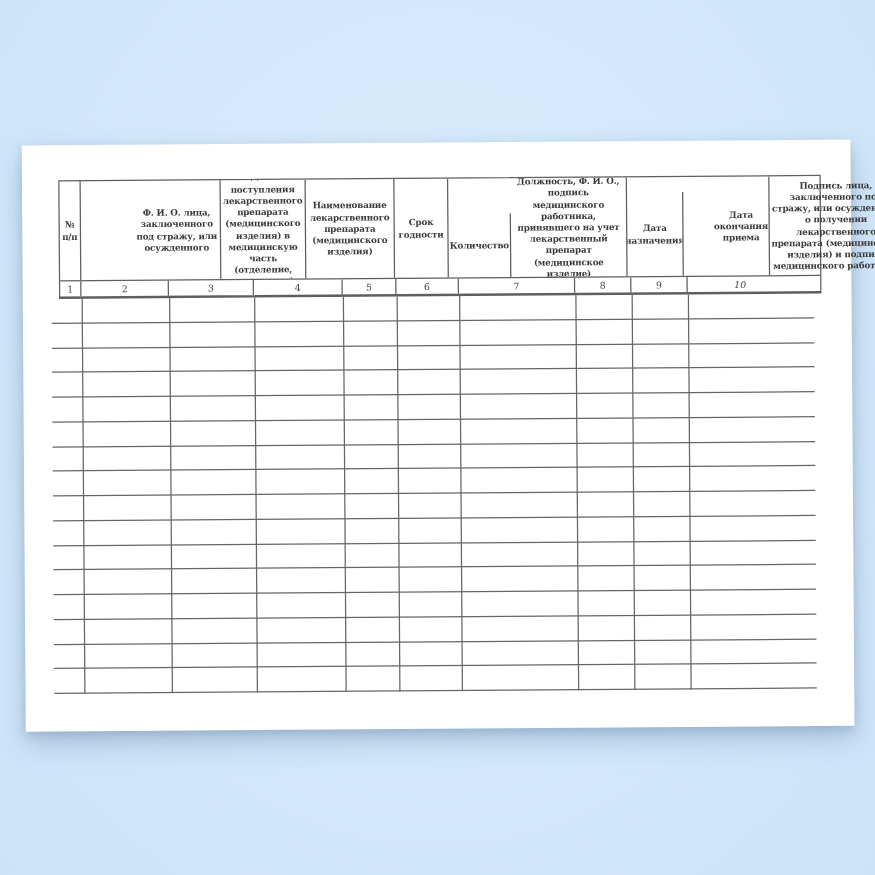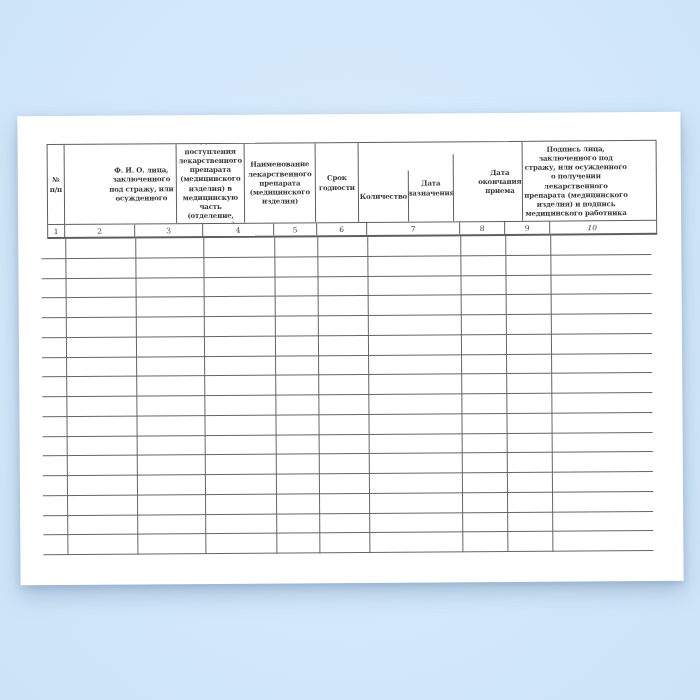--- a/index.html
+++ b/index.html
@@ -54,20 +54,21 @@
   <div class="table-wrap">
 
     <div class="grid-head">
       <div class="hdr-row">
         <div class="cell hdr-cell" style="width: 17px;">№ п/п</div>
         <div class="cell hdr-cell" style="width: 70px; margin-left: 42px;">Ф. И. О. лица, заключенного под стражу, или осужденного</div>
         <div class="cell hdr-cell" style="width: 68px;">Дата поступления лекарственного препарата (медицинского изделия) в медицинскую часть (отделение, здравпункт)</div>
         <div class="cell hdr-cell" style="width: 71px;">Наименование лекарственного препарата (медицинского изделия)</div>
         <div class="cell hdr-cell" style="width: 43px;">Срок годности</div>
         <div class="cell hdr-cell" style="width: 50px; margin-top: 28px;">Количество</div>
+        <div class="cell hdr-cell" style="width: 93px;">Должность, Ф. И. О., подпись медицинского работника, принявшего на учет лекарственный препарат (медицинское изделие)</div>
         <div class="cell hdr-cell" style="width: 45px; margin-top: 12px;">Дата назначения</div>
         <div class="cell hdr-cell" style="width: 45px; margin-left: 24px;">Дата окончания приема</div>
         <div class="cell hdr-cell" style="width: 106px;">Подпись лица, заключенного под стражу, или осужденного о получении лекарственного препарата (медицинского изделия) и подпись медицинского работника</div>
       </div>
       <div class="num-row">
         <div class="cell num-cell" style="width: 17px;">1</div>
         <div class="cell num-cell" style="width: 70px;">2</div>
         <div class="cell num-cell" style="width: 68px;">3</div>
         <div class="cell num-cell" style="width: 71px;">4</div>
         <div class="cell num-cell" style="width: 43px;">5</div>

